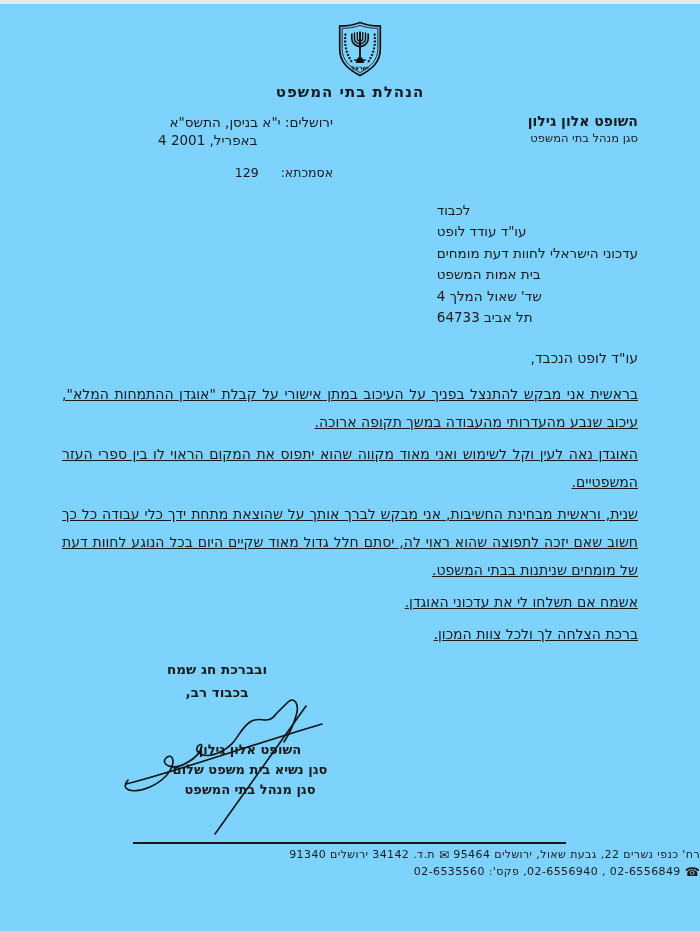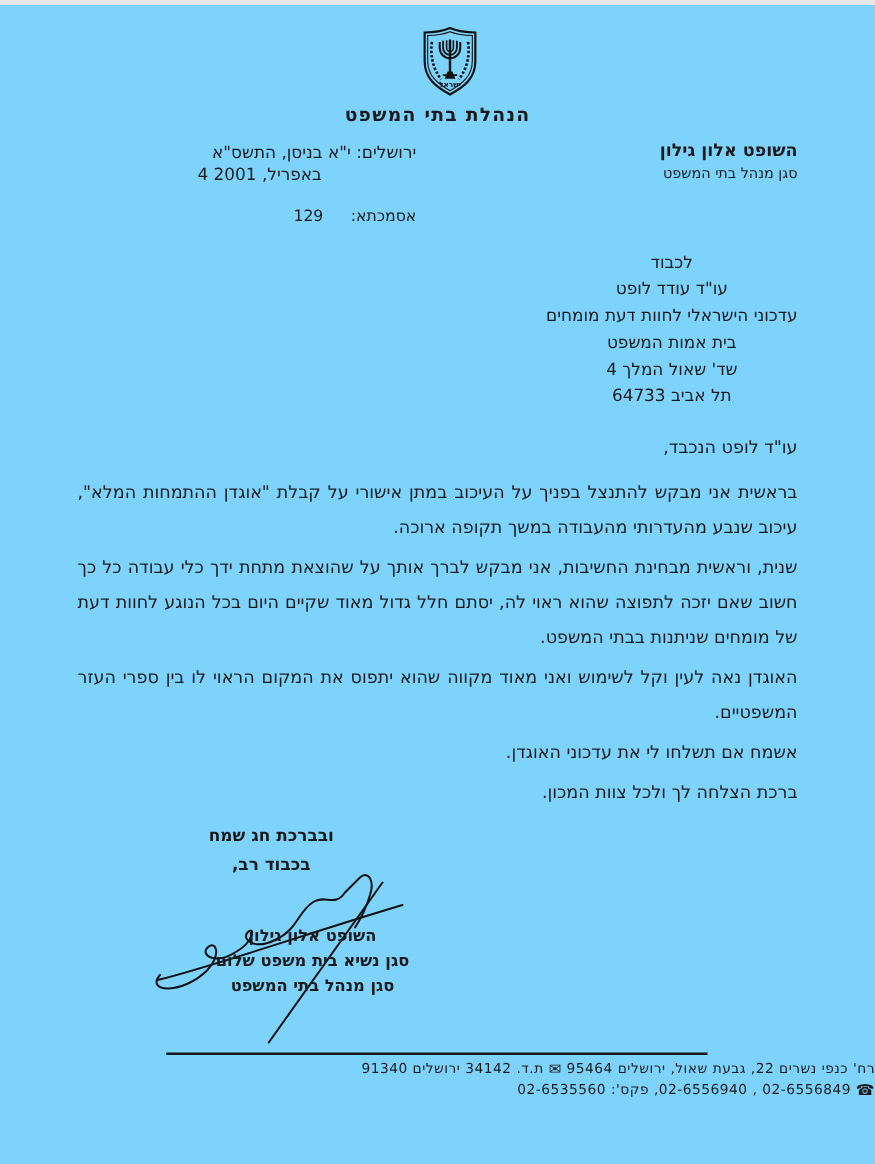--- a/index.html
+++ b/index.html
@@ -21,26 +21,26 @@
   }
   
   .sender{position:absolute;top:108px;right:62px;text-align:right;}
   .sender .name{font-size:14px;font-weight:bold;line-height:18px;}
   .sender .title{font-size:11.5px;line-height:16px;}
   .dateline{position:absolute;top:109px;left:140px;width:193px;text-align:right;font-size:13.5px;line-height:18px;}
   .dateline .greg{padding-left:18px;text-align:left;direction:ltr;}
   .reference{position:absolute;top:161px;right:367px;font-size:12.5px;display:flex;align-items:baseline;}
   .reference .ref-num{margin-right:22px;direction:ltr;}
   
-  .recipient{position:absolute;top:196px;right:62px;text-align:center;font-size:13.5px;line-height:21.4px;}
+  .recipient{position:absolute;top:196px;right:62px;text-align:left;font-size:13.5px;line-height:21.4px;}
   .recipient .city{text-underline-offset:2px;}
   
   .letter-body{position:absolute;top:340px;right:62px;left:62px;font-size:14px;line-height:28px;text-align:justify;}
   .letter-body .salutation{margin:0 0 8px 0;}
-  .letter-body p{margin:0 0 4px 0;}
+  .letter-body p{margin:0 0 4px 0;text-decoration:underline;}
   
   .closing{position:absolute;top:654px;left:158px;width:118px;text-align:center;font-size:13.5px;font-weight:bold;line-height:23px;}
   .signature-svg{position:absolute;top:690px;left:118px;width:238px;height:142px;pointer-events:none;}
   .sig-block{position:absolute;top:736px;left:150px;width:200px;text-align:center;font-size:13px;font-weight:bold;line-height:20px;}
   
   .footer-rule{position:absolute;top:838px;left:133px;width:433px;height:2px;background:#181818;}
   .footer{position:absolute;top:842px;left:0;right:0;font-size:11px;line-height:17px;letter-spacing:0.4px;}
   .footer .icon{font-size:12px;position:relative;top:1px;}
   .nowrap{white-space:nowrap;}
 </style>
@@ -87,22 +87,22 @@
     <div>עו"ד עודד לופט</div>
     <div>עדכוני הישראלי לחוות דעת מומחים</div>
     <div>בית אמות המשפט</div>
     <div>שד' שאול המלך 4</div>
     <div class="city">תל אביב 64733</div>
   </div>
 
   <div class="letter-body">
     <div class="salutation">עו"ד לופט הנכבד,</div>
     <p>בראשית אני מבקש להתנצל בפניך על העיכוב במתן אישורי על קבלת "אוגדן ההתמחות המלא", עיכוב שנבע מהעדרותי מהעבודה במשך תקופה ארוכה.</p>
+    <p>האוגדן נאה לעין וקל לשימוש ואני מאוד מקווה שהוא יתפוס את המקום הראוי לו בין ספרי העזר המשפטיים.</p>
     <p>שנית, וראשית מבחינת החשיבות, אני מבקש לברך אותך על שהוצאת מתחת ידך כלי עבודה כל כך חשוב שאם יזכה לתפוצה שהוא ראוי לה, יסתם חלל גדול מאוד שקיים היום בכל הנוגע לחוות דעת של מומחים שניתנות בבתי המשפט.</p>
-    <p>האוגדן נאה לעין וקל לשימוש ואני מאוד מקווה שהוא יתפוס את המקום הראוי לו בין ספרי העזר המשפטיים.</p>
     <p>אשמח אם תשלחו לי את עדכוני האוגדן.</p>
     <p>ברכת הצלחה לך ולכל צוות המכון.</p>
   </div>
 
   <div class="closing">
     <div>ובברכת חג שמח</div>
     <div>בכבוד רב,</div>
   </div>
 
   <svg class="signature-svg" viewBox="0 0 238 142" xmlns="http://www.w3.org/2000/svg">

